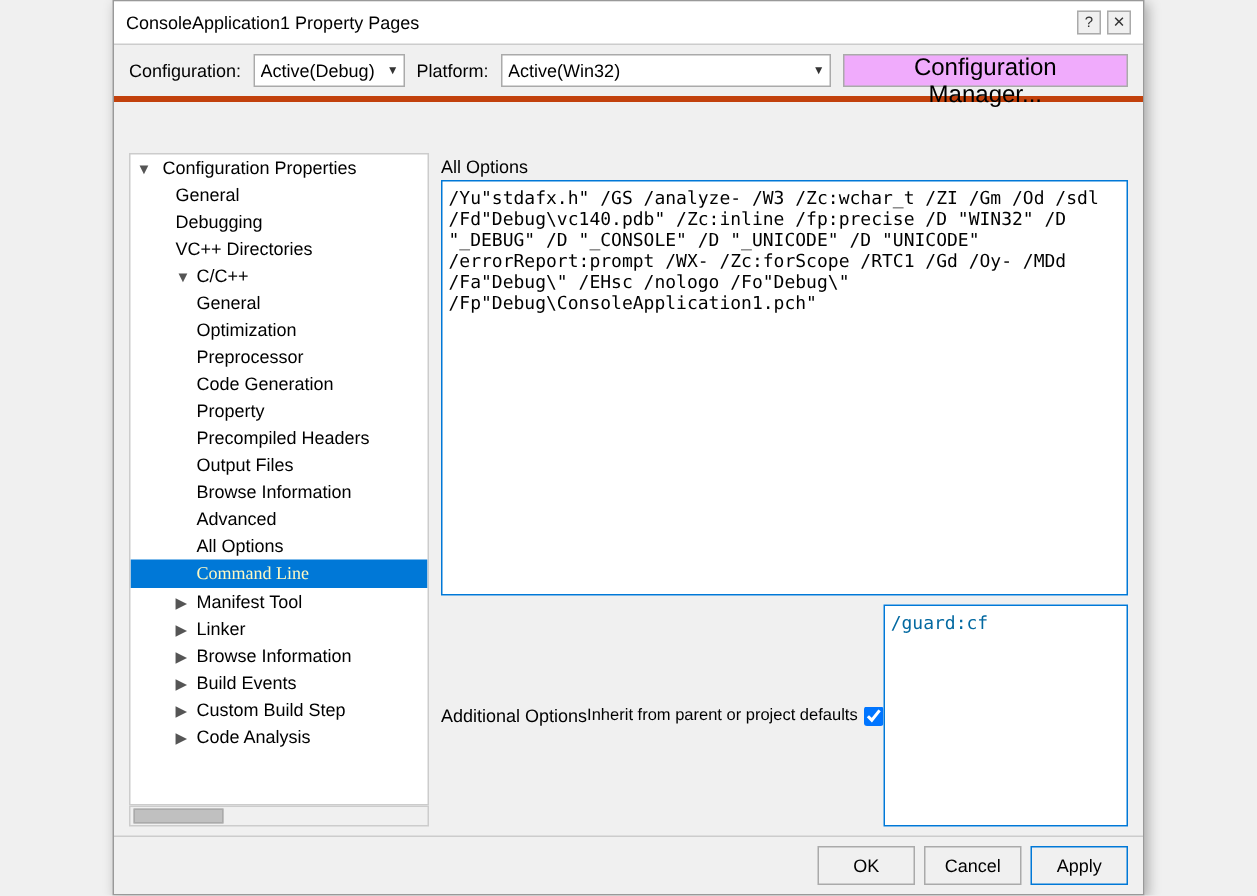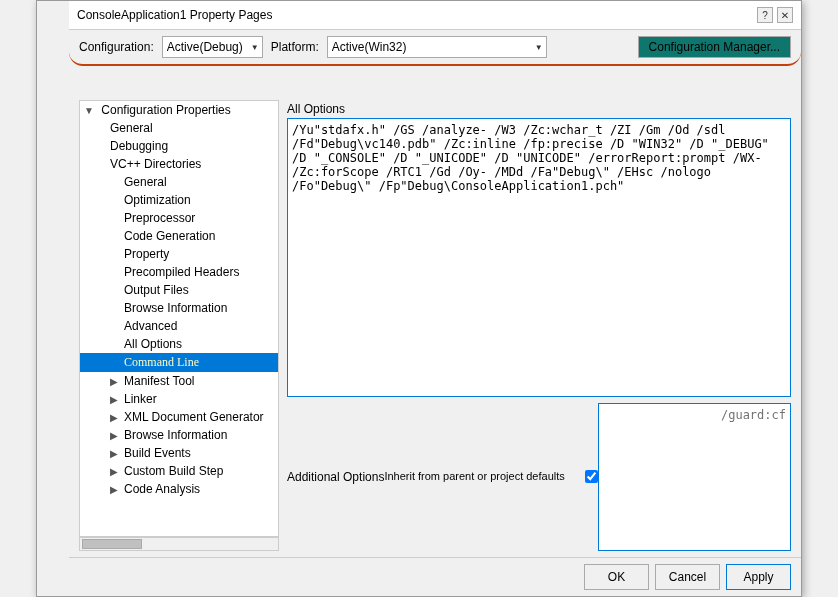--- a/index.html
+++ b/index.html
@@ -7,28 +7,27 @@
       font-family: 'Segoe UI', Tahoma, sans-serif;
       font-size: 12px;
       background: #f0f0f0;
       display: flex;
       justify-content: center;
       align-items: center;
       width: 838px;
       height: 597px;
     }
     .dialog {
-      width: 766px;
+      width: 688px;
       height: 597px;
       background: #f0f0f0;
       border: 1px solid #999;
       display: flex;
       flex-direction: column;
       box-shadow: 2px 2px 8px rgba(0,0,0,0.3);
-      padding-left: 32px;
     }
     .title-bar {
       background: #fff;
       display: flex;
       align-items: center;
       justify-content: space-between;
       padding: 6px 8px;
       border-bottom: 1px solid #ccc;
     }
     .title-bar-text {
@@ -51,22 +50,21 @@
       align-items: center;
       justify-content: center;
       color: #333;
     }
     .config-bar {
       display: flex;
       align-items: center;
       padding: 6px 10px;
       gap: 8px;
       background: #f0f0f0;
-      border-bottom: 2px solid #c2410c;
-      border-radius: 14px;
+      border-bottom: 4px solid #c2410c;
     }
     .config-label {
       font-size: 12px;
       color: #000;
     }
     .config-select {
       height: 22px;
       border: 1px solid #aaa;
       background: #fff;
       font-size: 12px;
@@ -88,22 +86,22 @@
       right: 4px;
       top: 50%;
       transform: translateY(-50%);
       pointer-events: none;
       color: #333;
     }
     .config-btn {
       height: 22px;
       padding: 0 10px;
       border: 1px solid #aaa;
-      background: #0f766e;
-      font-size: 12px;
+      background: #f0abfc;
+      font-size: 16px;
       cursor: pointer;
       margin-left: auto;
     }
     .main-content {
       display: flex;
       flex: 1;
       padding: 6px 10px;
       gap: 8px;
       overflow: hidden;
       margin-top: 28px;
@@ -168,37 +166,36 @@
     .additional-header-row {
       display: flex;
       align-items: center;
       justify-content: space-between;
     }
     .inherit-label {
       font-size: 11px;
       color: #000;
       display: flex;
       align-items: flex-start;
-      gap: 20px;
+      gap: 4px;
     }
     .inherit-checkbox {
       width: 13px;
       height: 13px;
     }
     .additional-textarea {
       flex: 1;
       border: 1px solid #0078d7;
       background: #fff;
       padding: 4px;
       font-size: 12px;
       font-family: monospace;
       resize: none;
       outline: none;
-      color: #737373;
-      text-align: right;
+      color: #0369a1;
     }
     .bottom-bar {
       display: flex;
       justify-content: flex-end;
       align-items: flex-end;
       padding: 6px 10px;
       gap: 6px;
       border-top: 1px solid #ccc;
       background: #f0f0f0;
     }
@@ -278,43 +275,43 @@
 
         <div class="tree-root">
           <span class="expander">▼</span>
           <span>Configuration Properties</span>
         </div>
 
         <div class="tree-child">General</div>
         <div class="tree-child">Debugging</div>
         <div class="tree-child">VC++ Directories</div>
 
+        <div class="tree-child">
+          <span class="expander">▼ </span>C/C++
+        </div>
 
         <div class="tree-child sub-child">General</div>
         <div class="tree-child sub-child">Optimization</div>
         <div class="tree-child sub-child">Preprocessor</div>
         <div class="tree-child sub-child">Code Generation</div>
         <div class="tree-child sub-child">Property</div>
         <div class="tree-child sub-child">Precompiled Headers</div>
         <div class="tree-child sub-child">Output Files</div>
         <div class="tree-child sub-child">Browse Information</div>
         <div class="tree-child sub-child">Advanced</div>
         <div class="tree-child sub-child">All Options</div>
         <div class="tree-child sub-child selected">Command Line</div>
 
         <div class="tree-child">
           <span class="expander">▶ </span>Manifest Tool
         </div>
         <div class="tree-child">
           <span class="expander">▶ </span>Linker
         </div>
         <div class="tree-child">
-          <span class="expander">▶ </span>XML Document Generator
-        </div>
-        <div class="tree-child">
           <span class="expander">▶ </span>Browse Information
         </div>
         <div class="tree-child">
           <span class="expander">▶ </span>Build Events
         </div>
         <div class="tree-child">
           <span class="expander">▶ </span>Custom Build Step
         </div>
         <div class="tree-child">
           <span class="expander">▶ </span>Code Analysis

